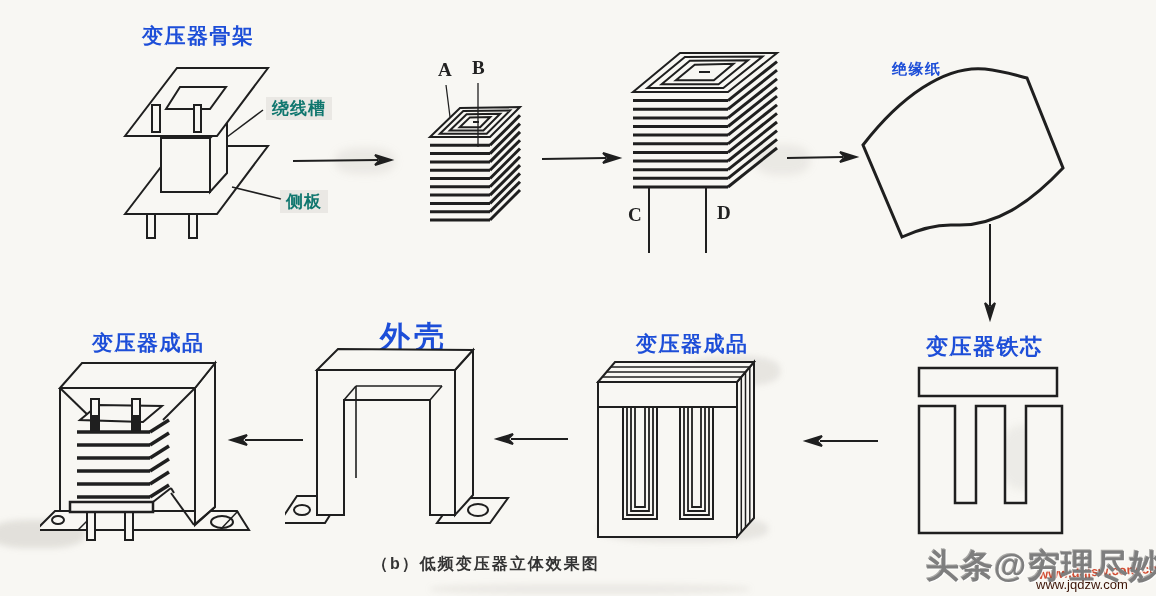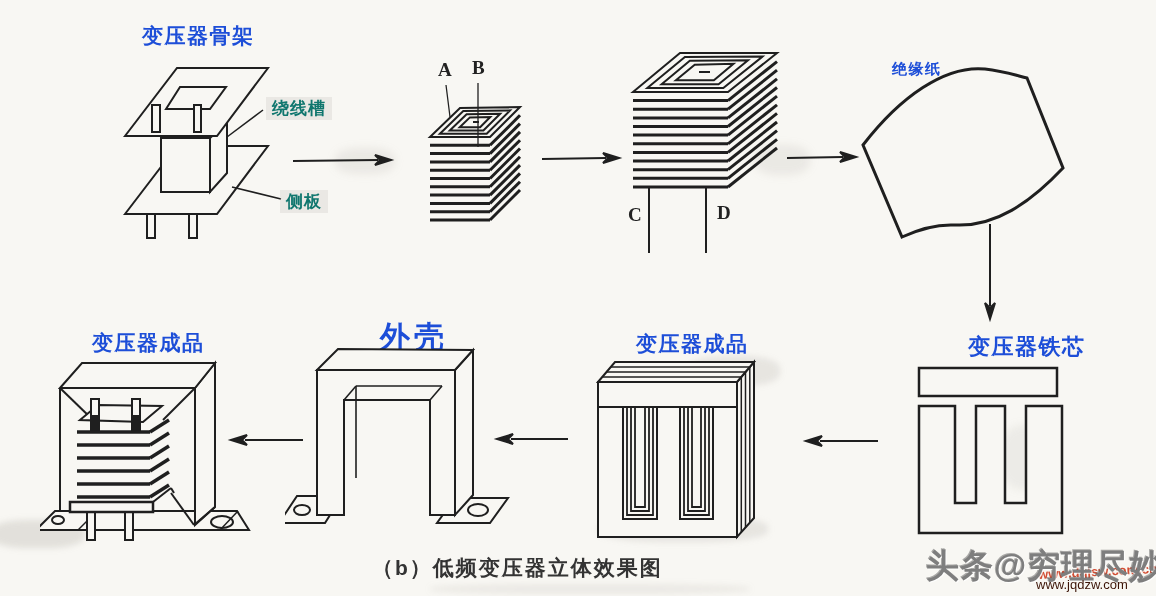--- a/index.html
+++ b/index.html
@@ -16,21 +16,21 @@
   }
   .sublabel{
     position:absolute;font-size:17px;font-weight:600;color:#0f766e;white-space:nowrap;
     background:rgba(193,189,182,0.25);padding:0 6px;letter-spacing:1px;
   }
   .lead-letter{
     position:absolute;font-family:"Liberation Serif", serif;font-size:19px;
     font-weight:600;color:#222;
   }
   .caption{
-    position:absolute;left:372px;top:554px;font-size:21px;font-weight:600;
+    position:absolute;left:372px;top:554px;font-size:16px;font-weight:600;
     letter-spacing:2px;color:#333;white-space:nowrap;
   }
   .watermark-byline{
     position:absolute;left:926px;top:544px;font-size:33px;font-weight:700;
     letter-spacing:1px;color:#7e7e7e;white-space:nowrap;
     text-shadow:1px 1px 0 rgba(255,255,255,.8), -1px -1px 0 rgba(90,90,90,.5);
   }
   .watermark-red{
     position:absolute;left:1038px;top:564px;font-size:13px;font-weight:700;
     color:#cf3b1f;transform:rotate(-3deg);white-space:nowrap;opacity:.9;
@@ -172,21 +172,21 @@
     </svg>
   </div>
 
   <div class="ptitle" style="left:892px;top:60px;font-size:15px;">绝缘纸</div>
   <div class="panel" style="left:845px;top:45px;">
     <svg width="230" height="205" viewBox="0 0 230 205">
       <path d="M 18,100 C 55,52 100,20 140,24 C 158,26 170,30 182,33 L 218,123 C 185,158 150,182 110,180 C 90,179 72,185 57,192 Z" fill="#f8f7f3" stroke="currentColor" stroke-width="3"></path>
     </svg>
   </div>
 
-  <div class="ptitle" style="left:968px;top:332px;font-size:22px;">变压器铁芯</div>
+  <div class="ptitle" style="left:926px;top:332px;font-size:22px;">变压器铁芯</div>
   <div class="panel" style="left:900px;top:330px;">
     <svg width="175" height="210" viewBox="0 0 175 210">
       <g stroke="currentColor" fill="#f8f7f3" stroke-width="2.5" stroke-linejoin="miter">
         <rect x="19" y="38" width="138" height="28"></rect>
         <path d="M 19,76 H 55 V 173 H 76 V 76 H 105 V 173 H 126 V 76 H 162 V 203 H 19 Z"></path>
       </g>
     </svg>
   </div>
 
   <div class="ptitle" style="left:636px;top:330px;">变压器成品</div>

